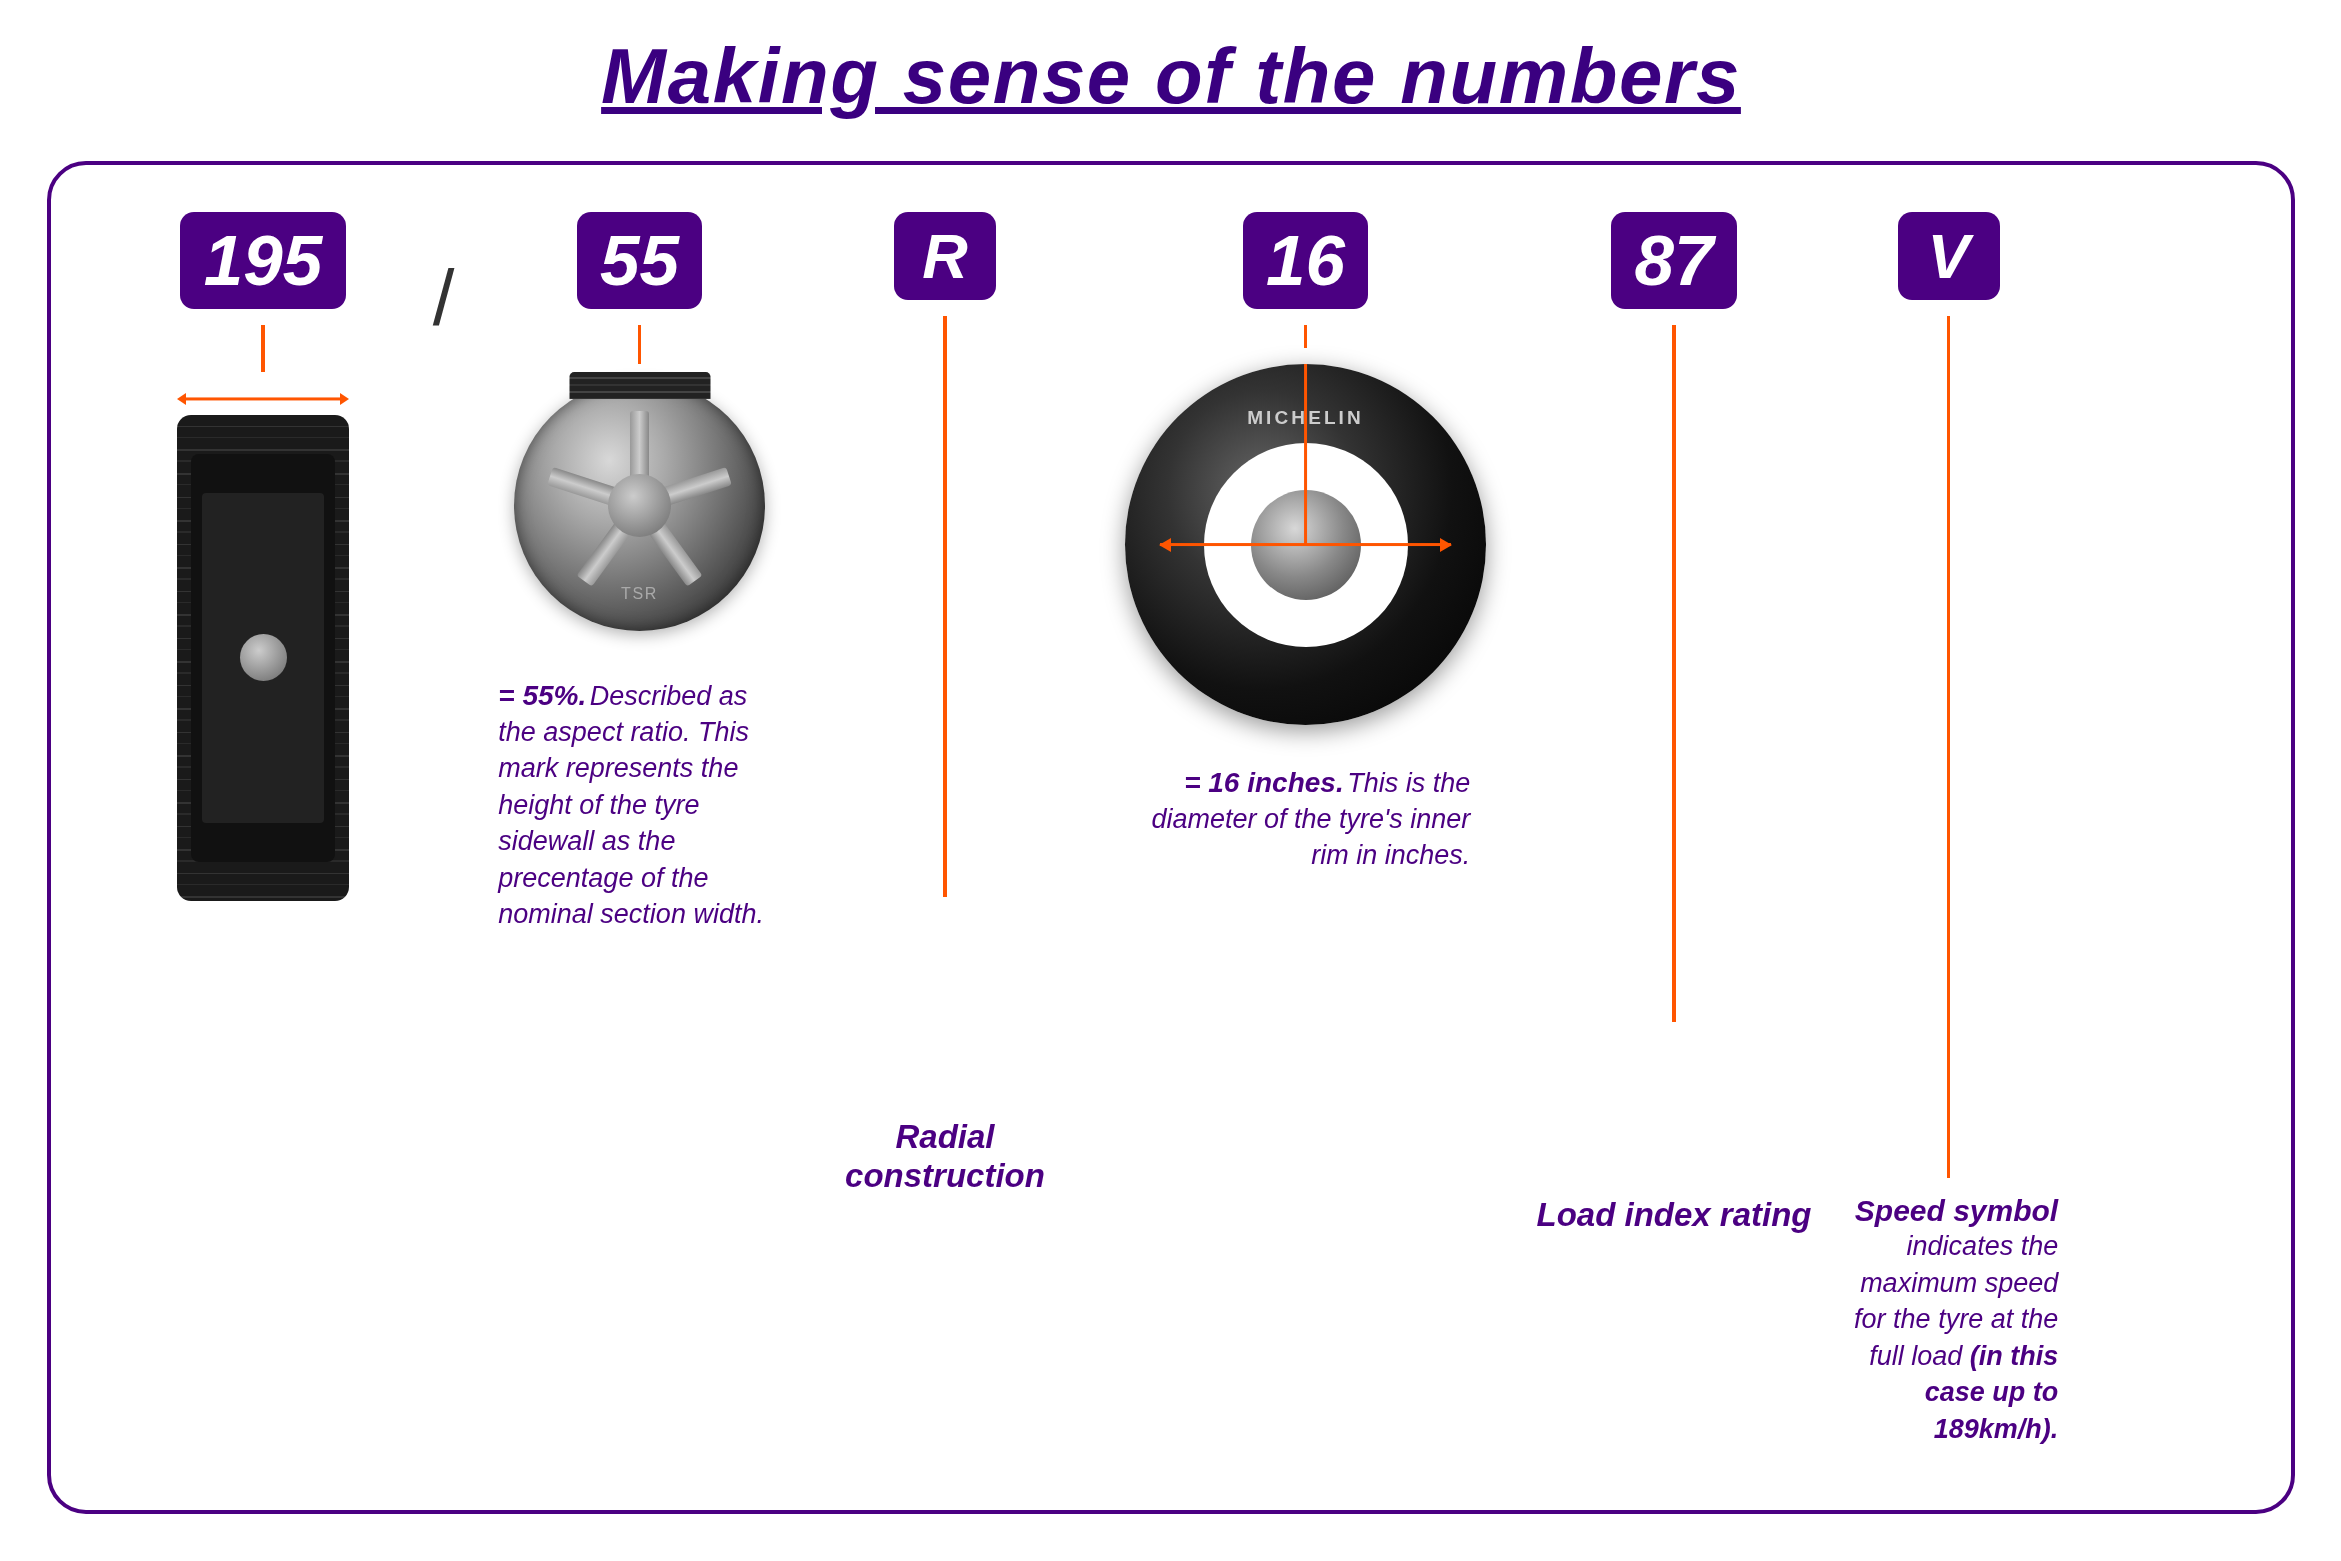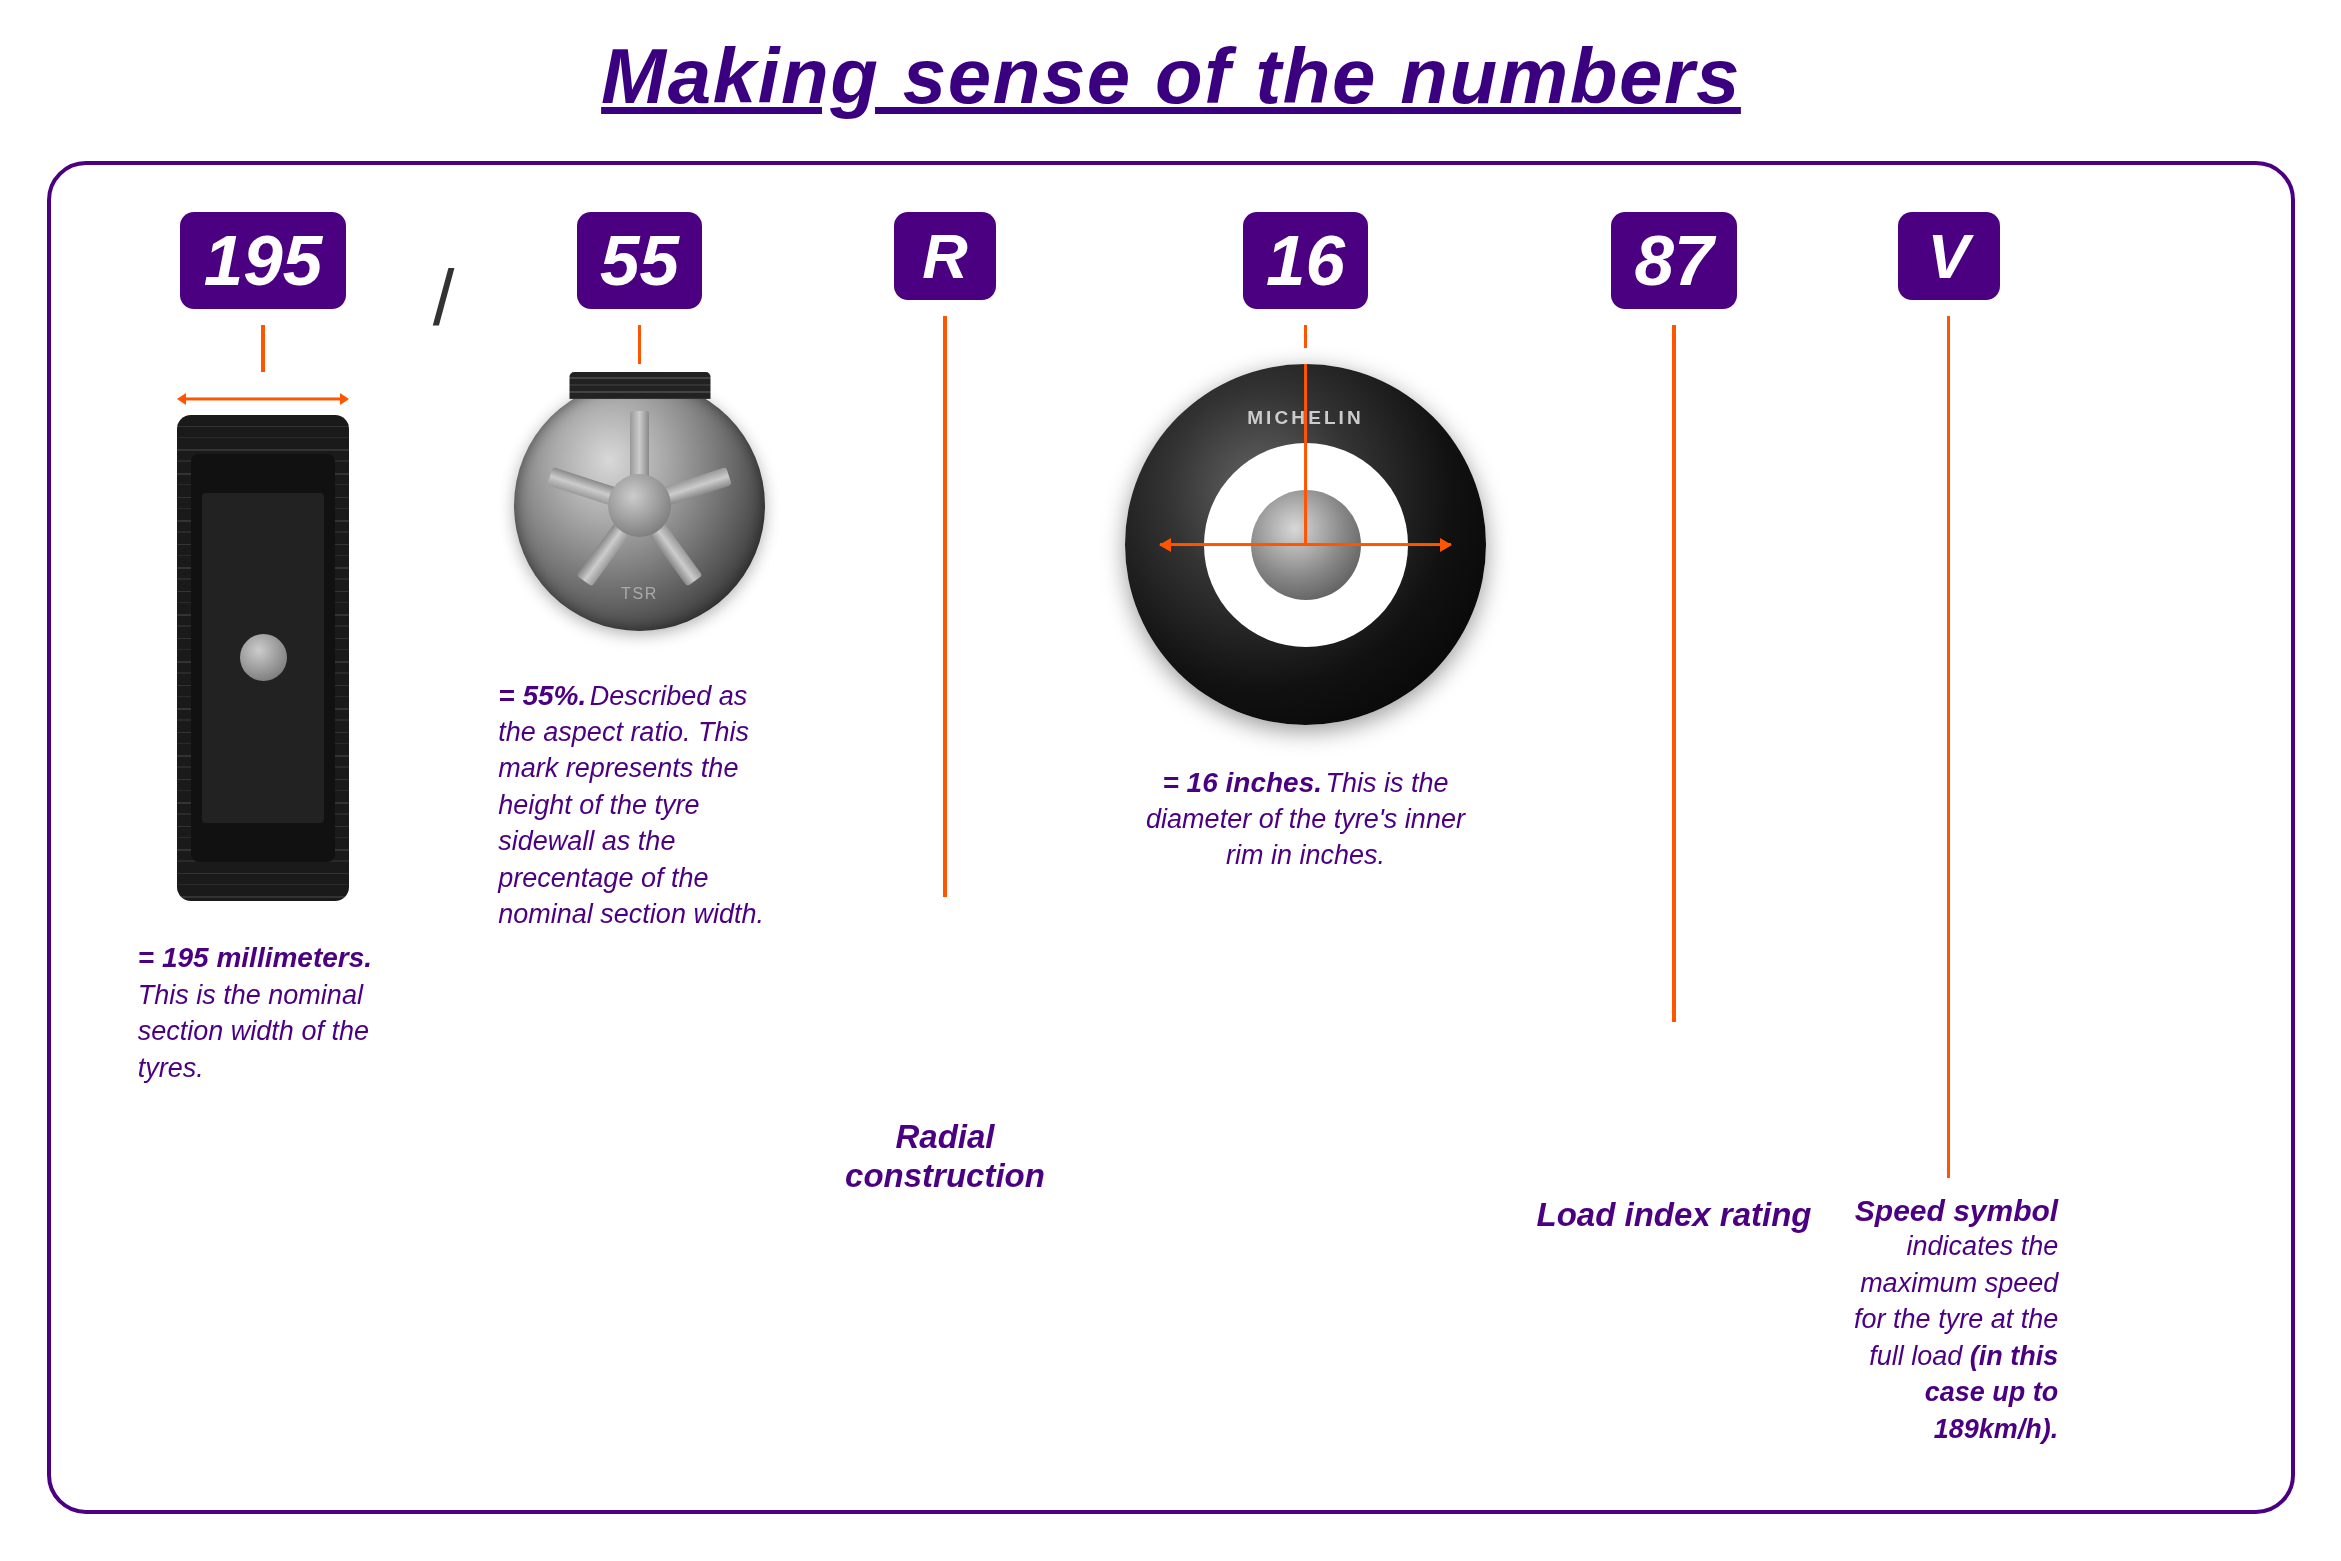--- a/index.html
+++ b/index.html
@@ -203,25 +203,20 @@
           <div style="position:absolute;left:0;top:50%;transform:translateY(-50%);width:0;height:0;border-top:6.3px solid transparent;border-bottom:6.3px solid transparent;border-right:9.4px solid #ff5500;"></div>
           <div style="position:absolute;right:0;top:50%;transform:translateY(-50%);width:0;height:0;border-top:6.3px solid transparent;border-bottom:6.3px solid transparent;border-left:9.4px solid #ff5500;"></div>
         </div>
         <div style="width:172px;height:486px;background:repeating-linear-gradient(to bottom,#1a1a1a 0px,#1a1a1a 11px,#333 11px,#333 12.5px,#1a1a1a 12.5px,#1a1a1a 22px,#2a2a2a 22px,#2a2a2a 23.5px);border-radius:14px;position:relative;">
           <div style="position:absolute;top:39px;left:14px;right:14px;bottom:39px;background:#111;border-radius:7.8px;"></div>
           <div style="position:absolute;top:78px;left:25px;right:25px;bottom:78px;background:#222;border-radius:3.9px;display:flex;align-items:center;justify-content:center;">
             <div style="width:47px;height:47px;border-radius:50%;background:radial-gradient(circle at 40% 35%,#ccc,#666);"></div>
           </div>
         </div>
       </div>
-      <div class="section-desc">
-        <span class="desc-bold">= 195 millimeters.</span>
-        <span class="desc-normal"> </span>
-        <div class="desc-normal">This is the nominal section width of the tyres.</div>
-      </div>
     </div>
   </div>
 
   <div class="slash-section">
     <span class="slash">/</span>
   </div>
 
   <div class="section section-55">
     <div class="section-inner">
       <div class="badge">55</div>
@@ -270,21 +265,21 @@
         <div style="position:absolute;top:50%;right:34px;transform:translateY(-50%);width:0;height:0;border-top:7.8px solid transparent;border-bottom:7.8px solid transparent;border-left:12.5px solid #ff5500;z-index:6;"></div>
 
         <div style="width:361px;height:361px;border-radius:50%;background:radial-gradient(ellipse at 38% 35%,#666 0%,#333 30%,#111 60%,#000 100%);display:flex;align-items:center;justify-content:center;box-shadow:0 6.3px 23.5px rgba(0,0,0,0.4);">
 
           <div style="position:absolute;top:43px;left:50%;transform:translateX(-50%);color:#ccc;font-size:19px;font-weight:bold;letter-spacing:3.1px;white-space:nowrap;z-index:3;">MICHELIN</div>
           <div style="width:204px;height:204px;border-radius:50%;background:#fff;display:flex;align-items:center;justify-content:center;z-index:2;">
             <div style="width:110px;height:110px;border-radius:50%;background:radial-gradient(circle at 40% 35%,#d8d8d8,#888 50%,#444);"></div>
           </div>
         </div>
       </div>
-      <div style="margin-top:23.5px;padding:0 7.8px;max-width:345px;text-align:center;">
+      <div style="margin-top:23.5px;padding:0 7.8px;max-width:345px;text-align:right;">
         <span class="desc-bold">= 16 inches.</span>
         <span class="desc-normal"> This is the diameter of the tyre's inner rim in inches.</span>
       </div>
     </div>
   </div>
 
   <div class="section section-87">
     <div class="section-inner" style="align-items:center;">
       <div class="badge">87</div>
       <div style="width:3.9px;background:#ff5500;flex:1;"></div>

